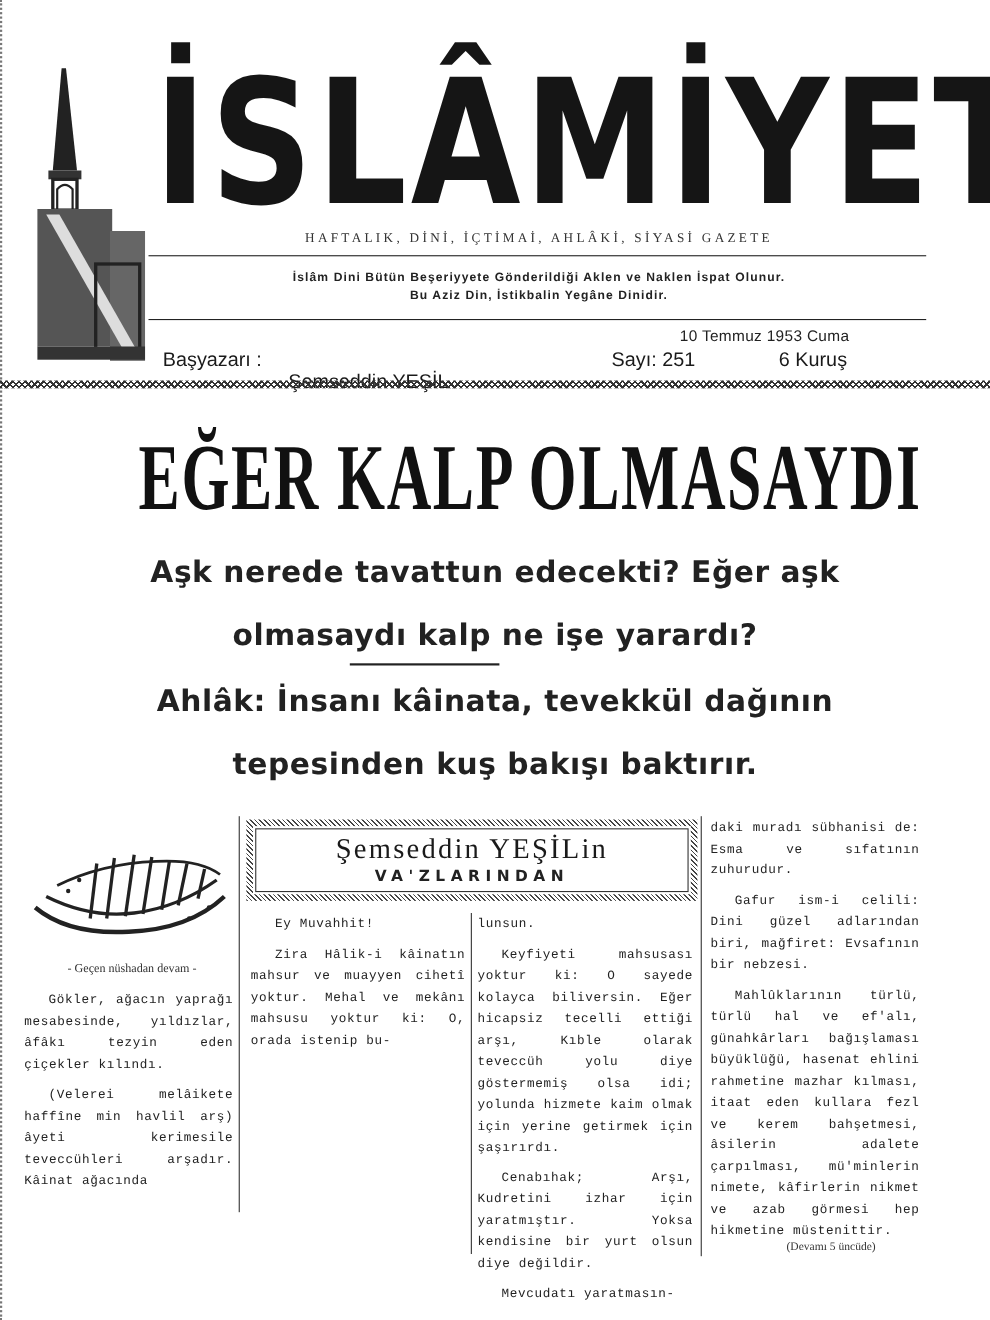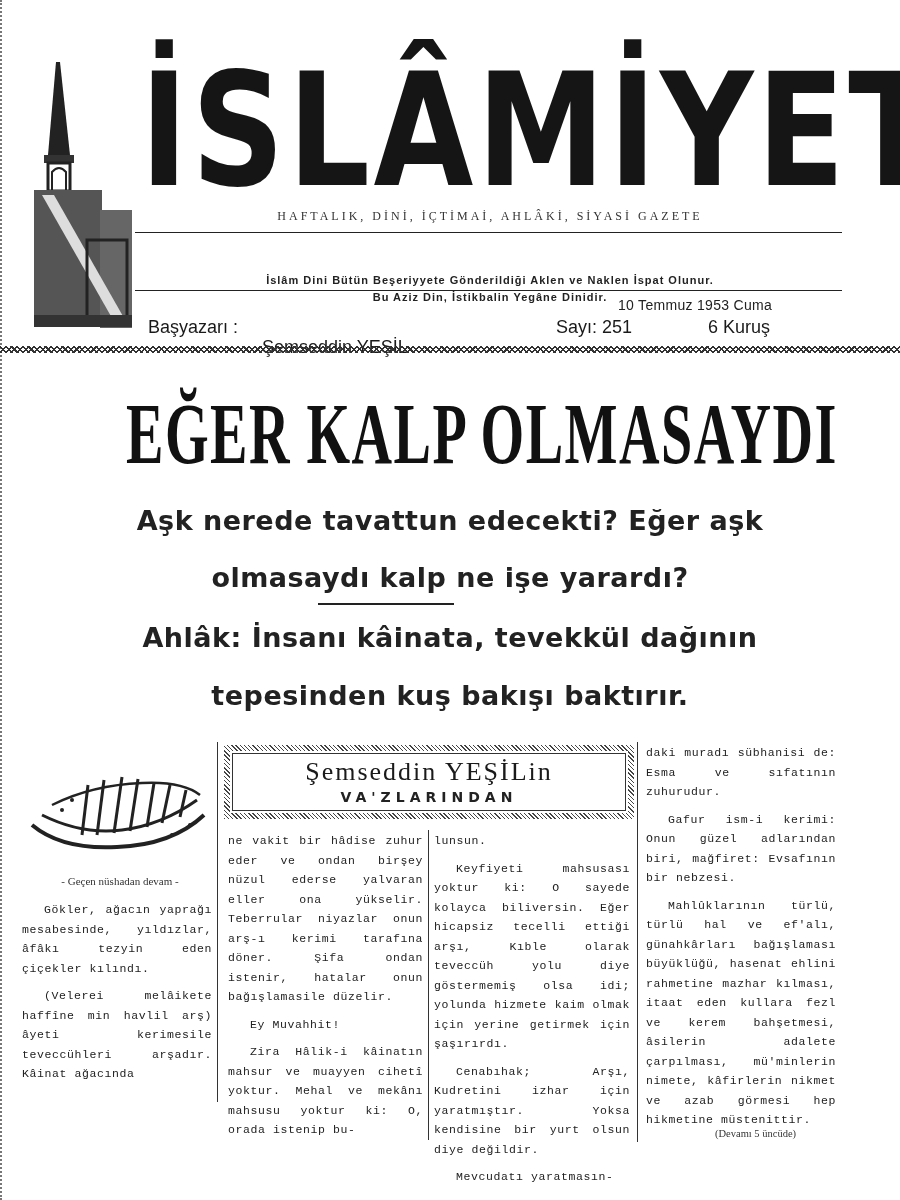--- a/index.html
+++ b/index.html
@@ -27,21 +27,21 @@
     .subtitle {
       left: 140px; top: 209px; width: 700px; text-align: center;
       font-family: "Liberation Serif", serif; font-size: 12px;
       letter-spacing: 3px; color: #333;
     }
     .rule { height: 0; border-top: 1.5px solid #222; }
     .rule.r1 { left: 135px; top: 232px; width: 707px; }
     .rule.r2 { left: 135px; top: 290px; width: 707px; border-top-style: solid; }
     .motto {
       left: 140px; width: 700px; text-align: center;
-      font-size: 11px; font-weight: bold; letter-spacing: 1px; color: #222; margin-top: 28px;
+      font-size: 11px; font-weight: bold; letter-spacing: 1px; color: #222;
     }
     .motto.m1 { top: 246px; }
     .motto.m2 { top: 263px; }
     .dateline {
       left: 618px; top: 297px; font-size: 14px; color: #222; letter-spacing: 0.3px;
     }
     .meta-row { top: 317px; font-size: 18px; color: #1a1a1a; }
     .editor-label { left: 148px; }
     .editor-name { left: 262px; margin-top: 20px; }
     .issue { left: 556px; }
@@ -182,34 +182,33 @@
 </div>
 
 <div class="vline v1"></div>
 
 <div class="abs box"></div>
 <div class="abs box-inner"></div>
 <div class="abs box-title">Şemseddin YEŞİLin</div>
 <div class="abs box-sub">VA'ZLARINDAN</div>
 
 <div class="col col2">
-  <p class="noindent">ne vakit bir hâdise zuhur eder ve ondan birşey nüzul ederse yalvaran eller ona yükselir. Teberrular niyazlar onun arş-ı kerimi tarafına döner. Şifa ondan istenir, hatalar onun bağışlamasile düzelir.</p>
   <p>Ey Muvahhit!</p>
   <p>Zira Hâlik-i kâinatın mahsur ve muayyen cihetî yoktur. Mehal ve mekânı mahsusu yoktur ki: O, orada istenip bu-</p>
 </div>
 
 <div class="vline v2"></div>
 
 <div class="col col3">
   <p class="noindent">lunsun.</p>
   <p>Keyfiyeti mahsusası yoktur ki: O sayede kolayca biliversin. Eğer hicapsiz tecelli ettiği arşı, Kıble olarak teveccüh yolu diye göstermemiş olsa idi; yolunda hizmete kaim olmak için yerine getirmek için şaşırırdı.</p>
   <p>Cenabıhak; Arşı, Kudretini izhar için yaratmıştır. Yoksa kendisine bir yurt olsun diye değildir.</p>
   <p>Mevcudatı yaratmasın-</p>
 </div>
 
 <div class="vline v3"></div>
 
 <div class="col col4">
   <p class="noindent">daki muradı sübhanisi de: Esma ve sıfatının zuhurudur.</p>
-  <p>Gafur ism-i kerimi: Onun güzel adlarından biri, mağfiret: Evsafının bir nebzesi.</p>
+  <p>Gafur ism-i celili: Dini güzel adlarından biri, mağfiret: Evsafının bir nebzesi.</p>
   <p>Mahlûklarının türlü, türlü hal ve ef'alı, günahkârları bağışlaması büyüklüğü, hasenat ehlini rahmetine mazhar kılması, itaat eden kullara fezl ve kerem bahşetmesi, âsilerin adalete çarpılması, mü'minlerin nimete, kâfirlerin nikmet ve azab görmesi hep hikmetine müstenittir.</p>
 </div>
 <div class="abs continued-to">(Devamı 5 üncüde)</div>
 
 </body></html>

